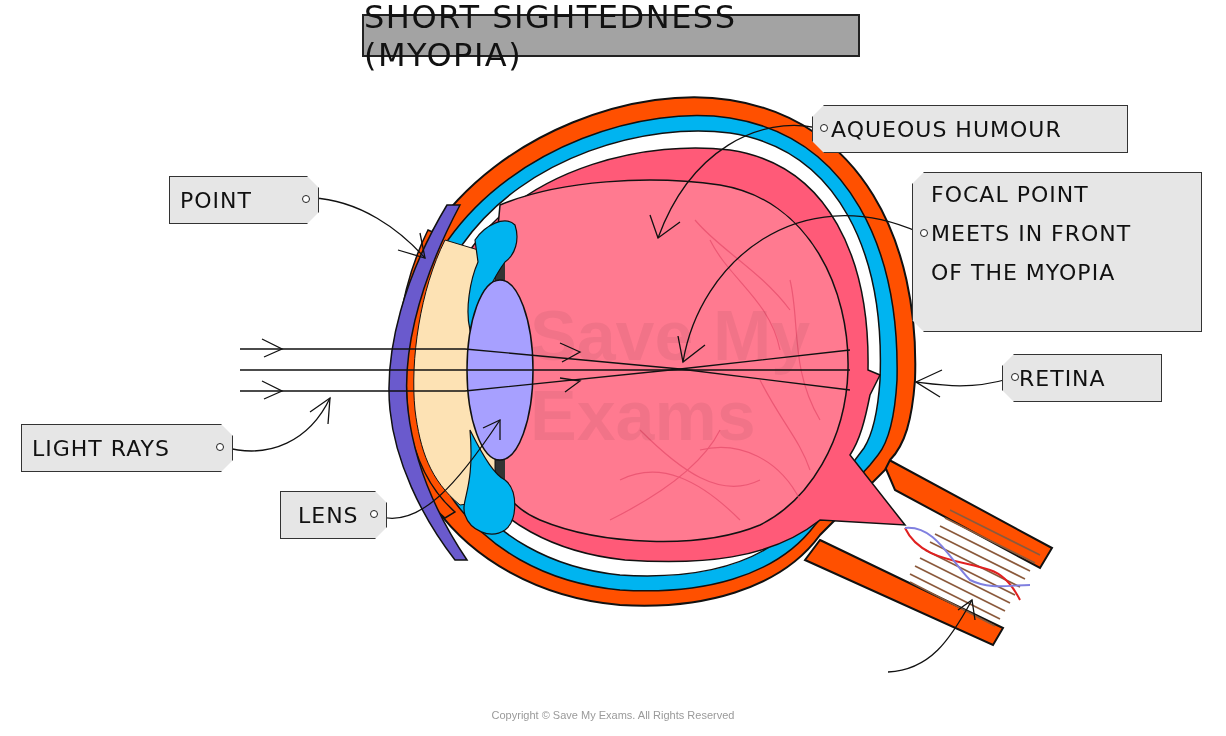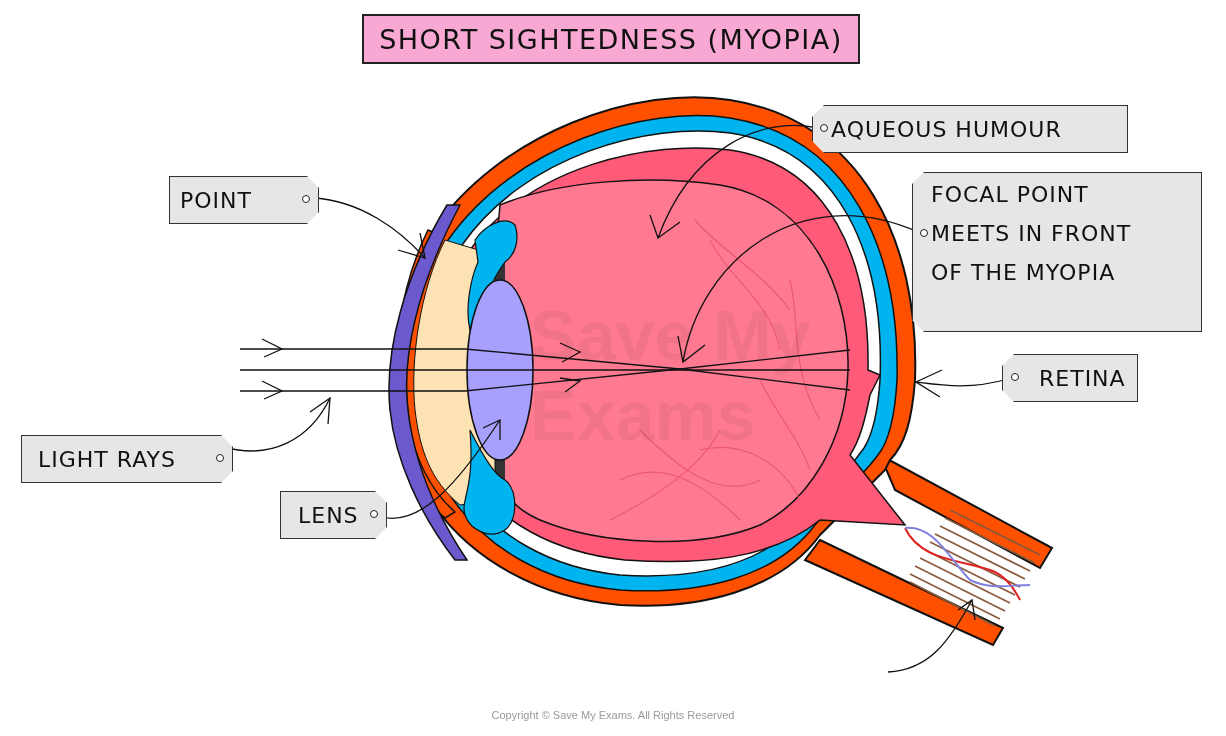--- a/index.html
+++ b/index.html
@@ -1,22 +1,22 @@
 <!DOCTYPE html>
 <html><head>
 <meta charset="utf-8">
 <style>
   html, body { margin: 0; padding: 0; background: #ffffff; }
   body { width: 1226px; height: 736px; position: relative; overflow: hidden; font-family: "DejaVu Sans", sans-serif; }
   #stage { position: absolute; left: 0; top: 0; width: 1226px; height: 736px; }
   .title-box {
-    position: absolute; left: 362px; top: 14px; width: 498px; height: 50px;
-    background: #f9a8d4; border: 2px solid #222; box-sizing: border-box;
+    position: absolute; left: 362px; top: 14px; width: 498px; height: 43px;
+    background: #a3a3a3; border: 2px solid #222; box-sizing: border-box;
     display: flex; align-items: center; justify-content: center;
-    font-size: 27px; letter-spacing: 1.5px; color: #111;
+    font-size: 32px; letter-spacing: 1.5px; color: #111;
   }
   .tag {
     position: absolute; background: #e6e6e6; border: 1.6px solid #333; box-sizing: border-box;
     font-size: 22px; color: #111; letter-spacing: 1px; display: flex; align-items: center;
     clip-path: polygon(0 0, calc(100% - 12px) 0, 100% 12px, 100% calc(100% - 12px), calc(100% - 12px) 100%, 0 100%);
   }
   .tag.left-notch {
     clip-path: polygon(12px 0, 100% 0, 100% 100%, 12px 100%, 0 calc(100% - 12px), 0 12px);
   }
   .tag .hole { position:absolute; width:6px; height:6px; border:1.5px solid #222; border-radius:50%; background:#fff; }
@@ -136,26 +136,26 @@
     <div>FOCAL POINT</div>
     <div>MEETS IN FRONT</div>
     <div>OF THE MYOPIA</div>
   </div>
 
   <div class="tag" style="left:169px;top:176px;width:150px;height:48px;padding-left:10px;">
     <span>POINT</span>
     <span class="hole" style="right:8px;top:18px"></span>
   </div>
 
-  <div class="tag left-notch" style="left:1002px;top:354px;width:136px;height:48px;padding-left:36px;">
+  <div class="tag left-notch" style="left:1002px;top:354px;width:160px;height:48px;padding-left:16px;">
     <span class="hole" style="left:8px;top:18px"></span>
     <span>RETINA</span>
   </div>
 
-  <div class="tag" style="left:21px;top:424px;width:212px;height:48px;padding-left:16px;margin-top:11px;">
+  <div class="tag" style="left:21px;top:424px;width:212px;height:48px;padding-left:10px;">
     <span>LIGHT RAYS</span>
     <span class="hole" style="right:8px;top:18px"></span>
   </div>
 
   <div class="tag" style="left:280px;top:491px;width:107px;height:48px;padding-left:17px;">
     <span>LENS</span>
     <span class="hole" style="right:8px;top:18px"></span>
   </div>
 
 

